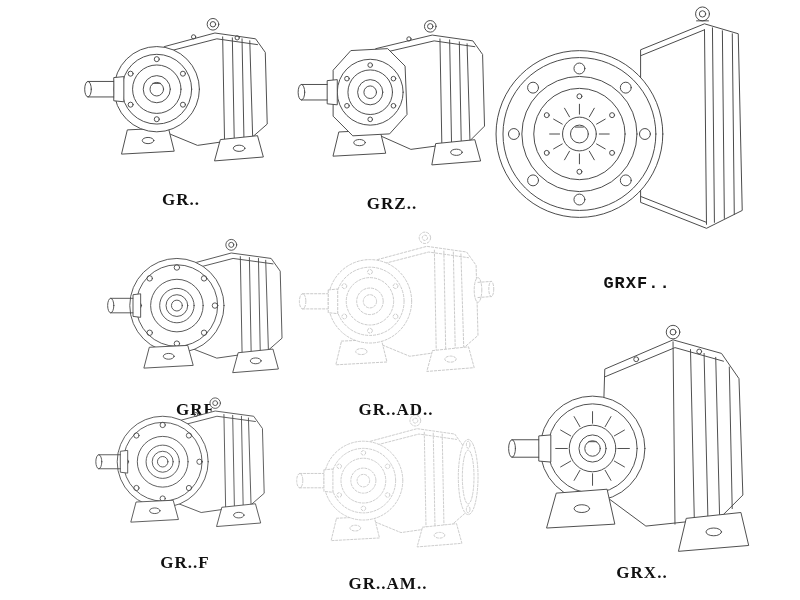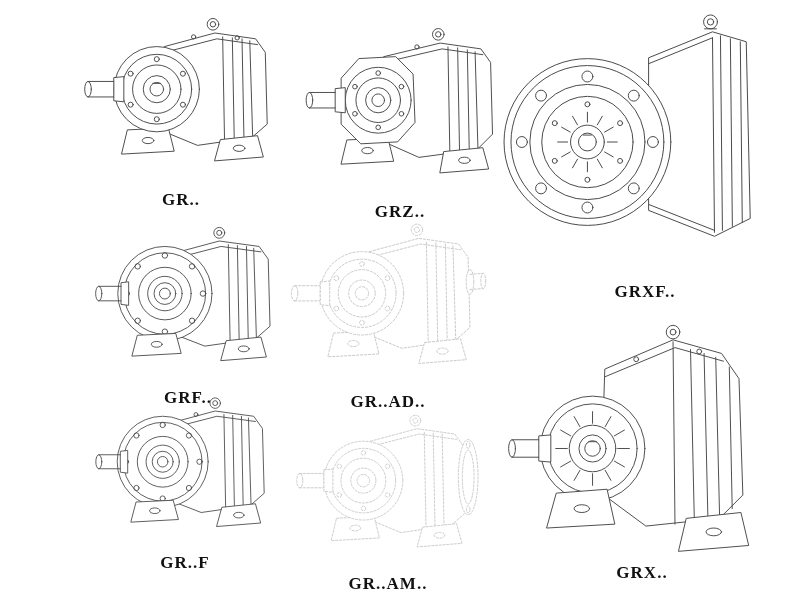--- a/index.html
+++ b/index.html
@@ -60,21 +60,21 @@
       <circle class="s" cx="80" cy="90" r="14"></circle>
       <circle class="w" cx="80" cy="90" r="7"></circle>
       <path class="s" d="M76,84 h8"></path>
       <ellipse class="w" cx="9" cy="90" rx="3.4" ry="8"></ellipse>
       <path class="s" d="M9,82 H36 M9,98 H36"></path>
       <path class="w" d="M36,78 L46,77 L46,103 L36,102 Z"></path>
     </svg>
     <figcaption class="lbl">GR..</figcaption>
   </figure>
 
-  <figure class="fig" style="left:288px; top:2px; margin:12px;">
+  <figure class="fig" style="left:288px; top:2px; margin:4px;">
     <svg width="200" height="186" viewBox="0 0 205 192">
       <path class="w" d="M86,44 L144,30 L186,36 L196,50 L198,124 L182,140 L122,148 L86,132 Z"></path>
       <path class="s" d="M86,50 L146,36 L188,42"></path>
       <path class="s" d="M152,34 L154,146 M162,35 L164,144 M172,37 L174,142 M180,39 L183,140"></path>
       <circle class="s" cx="120" cy="34" r="2.2"></circle>
       <circle class="w" cx="142" cy="21" r="6"></circle>
       <circle class="s" cx="142" cy="21" r="2.8"></circle>
       <path class="w" d="M48,130 L90,128 L96,152 L42,155 Z"></path>
       <ellipse class="s" cx="69" cy="141" rx="6" ry="3.2"></ellipse>
       <path class="w" d="M148,142 L188,138 L194,160 L144,164 Z"></path>
@@ -92,21 +92,21 @@
       <circle class="s" cx="80" cy="89" r="23"></circle>
       <circle class="s" cx="80" cy="89" r="13"></circle>
       <circle class="w" cx="80" cy="89" r="6.5"></circle>
       <ellipse class="w" cx="9" cy="89" rx="3.4" ry="8"></ellipse>
       <path class="s" d="M9,81 H36 M9,97 H36"></path>
       <path class="w" d="M36,77 L46,76 L46,102 L36,101 Z"></path>
     </svg>
     <figcaption class="lbl">GRZ..</figcaption>
   </figure>
 
-  <figure class="fig" style="left:492px; top:0px; margin:8px;">
+  <figure class="fig" style="left:492px; top:0px; margin:0;font-family:Liberation Mono, monospace;">
     <svg width="290" height="272" viewBox="0 0 292 274">
       <path class="w" d="M150,50 L214,24 L248,34 L252,212 L216,230 L150,204 Z"></path>
       <path class="s" d="M150,56 L214,30 M150,198 L216,224"></path>
       <path class="s" d="M214,30 L216,226 M222,28 L224,224 M232,31 L234,220 M242,34 L244,216"></path>
       <circle class="w" cx="212" cy="14" r="7"></circle>
       <circle class="s" cx="212" cy="14" r="3.2"></circle>
       <path class="s" d="M206,21 H218"></path>
       <circle class="w" cx="88" cy="135" r="84"></circle>
       <circle class="s" cx="88" cy="135" r="77"></circle>
       <g class="s">
@@ -130,21 +130,21 @@
           <circle cx="120.9" cy="116" r="2.5"></circle>
       </g>
       <path class="s" d="M108,135 L118,135 M105.3,145 L114,150 M98,152.3 L103,161 M88,155 L88,165 M78,152.3 L73,161 M70.7,145 L62,150 M68,135 L58,135 M70.7,125 L62,120 M78,117.7 L73,109 M88,115 L88,105 M98,117.7 L103,109 M105.3,125 L114,120"></path>
       <circle class="s" cx="88" cy="135" r="17"></circle>
       <circle class="w" cx="88" cy="135" r="9"></circle>
       <path class="s" d="M84,128 h8"></path>
     </svg>
     <figcaption class="lbl">GRXF..</figcaption>
   </figure>
 
-  <figure class="fig" style="left:82px; top:212px; margin:0;">
+  <figure class="fig" style="left:82px; top:212px; margin:12px;">
     <svg width="212" height="174" viewBox="0 0 215 192">
       <path class="w" d="M90,46 L142,32 L186,38 L196,52 L198,126 L182,140 L126,148 L90,134 Z"></path>
       <path class="s" d="M90,52 L144,38 L188,44"></path>
       <path class="s" d="M152,36 L154,146 M162,37 L164,144 M172,38 L174,142 M180,40 L183,140"></path>
       <circle class="w" cx="142" cy="23" r="6"></circle>
       <circle class="s" cx="142" cy="23" r="2.8"></circle>
       <path class="w" d="M150,142 L188,138 L194,160 L144,164 Z"></path>
       <ellipse class="s" cx="169" cy="151" rx="6" ry="3.2"></ellipse>
       <circle class="w" cx="82" cy="90" r="52"></circle>
       <circle class="s" cx="82" cy="90" r="45"></circle>
@@ -164,21 +164,21 @@
       <circle class="w" cx="82" cy="90" r="6"></circle>
       <path class="w" d="M52,136 L94,134 L100,156 L46,159 Z"></path>
       <ellipse class="s" cx="73" cy="146" rx="6" ry="3.2"></ellipse>
       <ellipse class="w" cx="9" cy="90" rx="3.4" ry="8"></ellipse>
       <path class="s" d="M9,82 H34 M9,98 H34"></path>
       <path class="w" d="M34,78 L42,77 L42,103 L34,102 Z"></path>
     </svg>
     <figcaption class="lbl">GRF..</figcaption>
   </figure>
 
-  <figure class="fig" style="left:283px; top:208px; margin:0;">
+  <figure class="fig" style="left:283px; top:208px; margin:8px;">
     <svg class="phantom" width="210" height="182" viewBox="0 0 215 192">
       <path class="w" d="M88,46 L140,32 L182,38 L192,52 L194,126 L178,140 L122,148 L88,134 Z"></path>
       <path class="s" d="M88,52 L142,38 L184,44"></path>
       <path class="s" d="M148,36 L150,146 M158,37 L160,144 M168,38 L170,142 M176,40 L179,140"></path>
       <circle class="w" cx="138" cy="23" r="6"></circle>
       <circle class="s" cx="138" cy="23" r="2.8"></circle>
       <path class="w" d="M50,132 L92,130 L98,154 L44,157 Z"></path>
       <ellipse class="s" cx="71" cy="143" rx="6" ry="3.2"></ellipse>
       <path class="w" d="M146,142 L184,138 L190,160 L140,164 Z"></path>
       <ellipse class="s" cx="165" cy="151" rx="6" ry="3.2"></ellipse>

